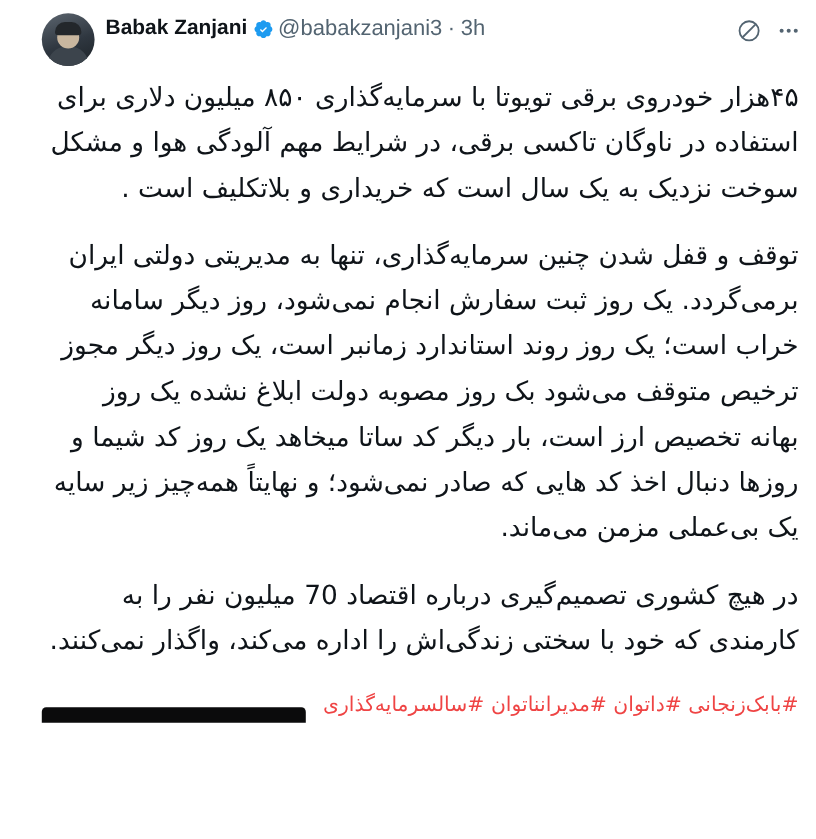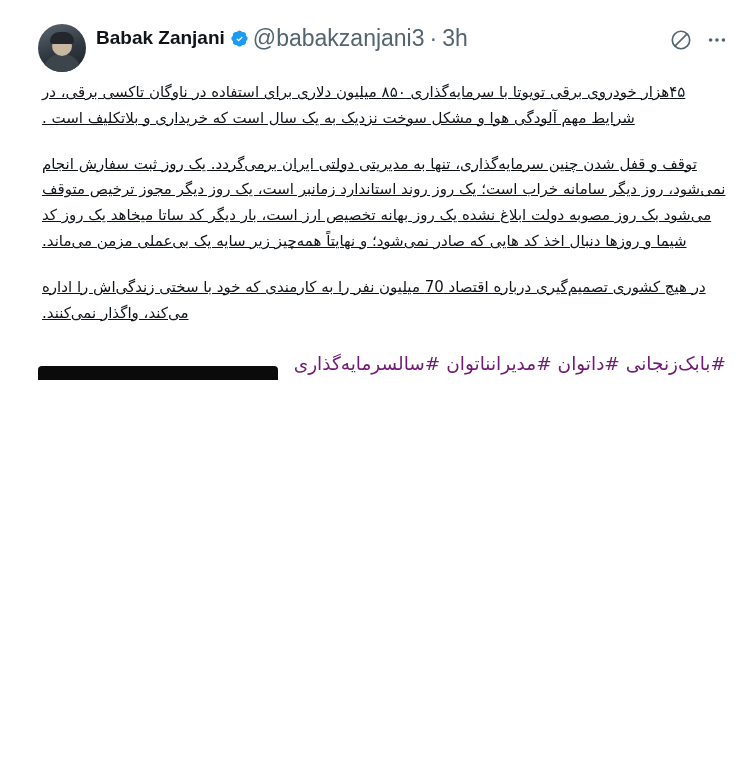--- a/index.html
+++ b/index.html
@@ -14,21 +14,20 @@
     font-family: "DejaVu Sans", "Liberation Sans", sans-serif;
     color: #0f1419;
     overflow: hidden;
   }
 
   .tweet {
     width: 718px;
     padding: 10px 14px 0 14px;
     background: #ffffff;
     position: relative;
-    margin-top: 12px;
   }
 
   
   .tweet-header {
     display: flex;
     flex-direction: row;
     align-items: flex-start;
     direction: ltr;
     gap: 10px;
     padding: 2px 0 6px 0;
@@ -91,21 +90,21 @@
     white-space: nowrap;
     font-family: "Liberation Sans", sans-serif;
   }
   .verified-badge {
     width: 19px;
     height: 19px;
     margin: 0 4px 0 5px;
     flex: 0 0 19px;
   }
   .handle, .dot-sep, .timestamp {
-    font-size: 23px;
+    font-size: 20px;
     color: #536471;
     line-height: 22px;
     white-space: nowrap;
     font-family: "Liberation Sans", sans-serif;
   }
   .dot-sep { margin: 0 5px; }
 
   .header-actions {
     display: flex;
     flex-direction: row;
@@ -118,37 +117,36 @@
     width: 22px;
     height: 22px;
     color: #536471;
     cursor: pointer;
     display: block;
   }
 
   
   .tweet-body {
     direction: rtl;
-    text-align: left;
-    font-size: 15px;
+    text-align: right;
+    font-size: 24px;
     line-height: 1.72;
     color: #0f1419;
     padding: 2px 2px 0 4px;
     font-family: "DejaVu Sans", sans-serif;
-    text-decoration: underline;
   }
   .tweet-body p {
     margin: 0 0 20px 0;
   }
   .tweet-body p:first-child { margin-top: 0; }
 
   .hashtags {
     direction: rtl;
     text-align: right;
-    color: #701a75;
+    color: #ef4444;
     font-size: 18.5px;
     line-height: 1.7;
     padding: 2px 2px 0 4px;
     font-family: "DejaVu Sans", sans-serif;
     cursor: pointer;
   }
   .hashtags span { cursor: pointer; }
 
   
   .media-strip {

